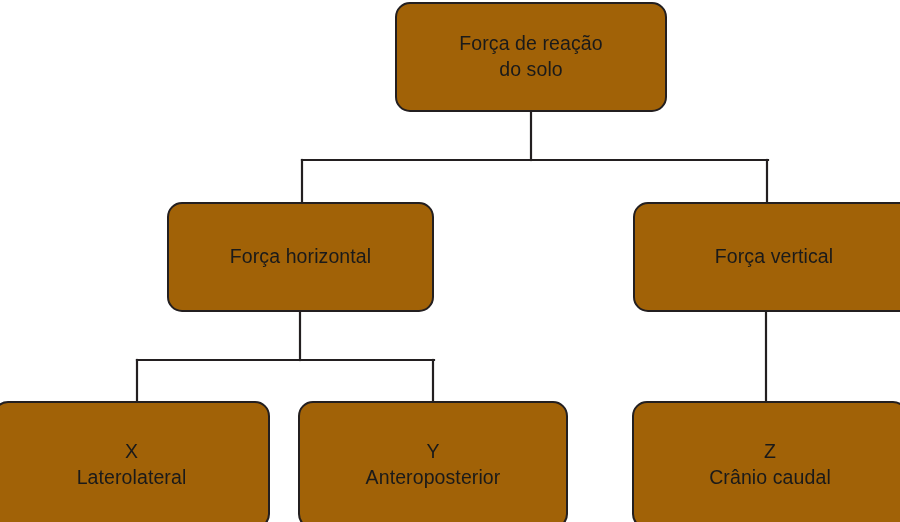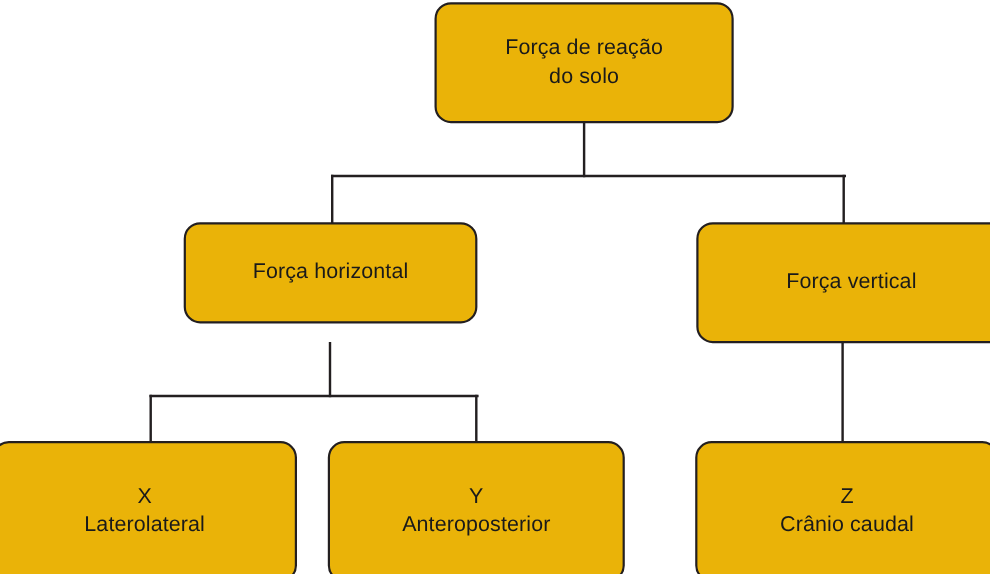--- a/index.html
+++ b/index.html
@@ -22,21 +22,21 @@
     left: 0;
     top: 0;
     width: 900px;
     height: 522px;
   }
   .node {
     position: absolute;
     box-sizing: border-box;
     border: 2.2px solid #231f20;
     border-radius: 15px;
-    background: #eab308;
+    background: #a16207;
     display: flex;
     align-items: center;
     justify-content: center;
     text-align: center;
     color: #1a1a1a;
     font-size: 19.5px;
     line-height: 1.32;
     letter-spacing: 0.1px;
     z-index: 2;
   }
@@ -72,21 +72,21 @@
 
       <path d="M766,312 L766,401"></path>
     </g>
   </svg>
 
   <div class="node" style="left:395px; top:2px; width:272px; height:110px;">
     <span class="node-label">Força de reação
 do solo</span>
   </div>
 
-  <div class="node" style="left:167px; top:202px; width:267px; height:92px;text-align:center;">
+  <div class="node" style="left:167px; top:202px; width:267px; height:110px;text-align:center;">
     <span class="node-label">Força horizontal</span>
   </div>
 
   <div class="node" style="left:633px; top:202px; width:282px; height:110px;">
     <span class="node-label">Força vertical</span>
   </div>
 
   <div class="node" style="left:-7px; top:401px; width:277px; height:128px;">
     <span class="node-label">X
 Laterolateral</span>

